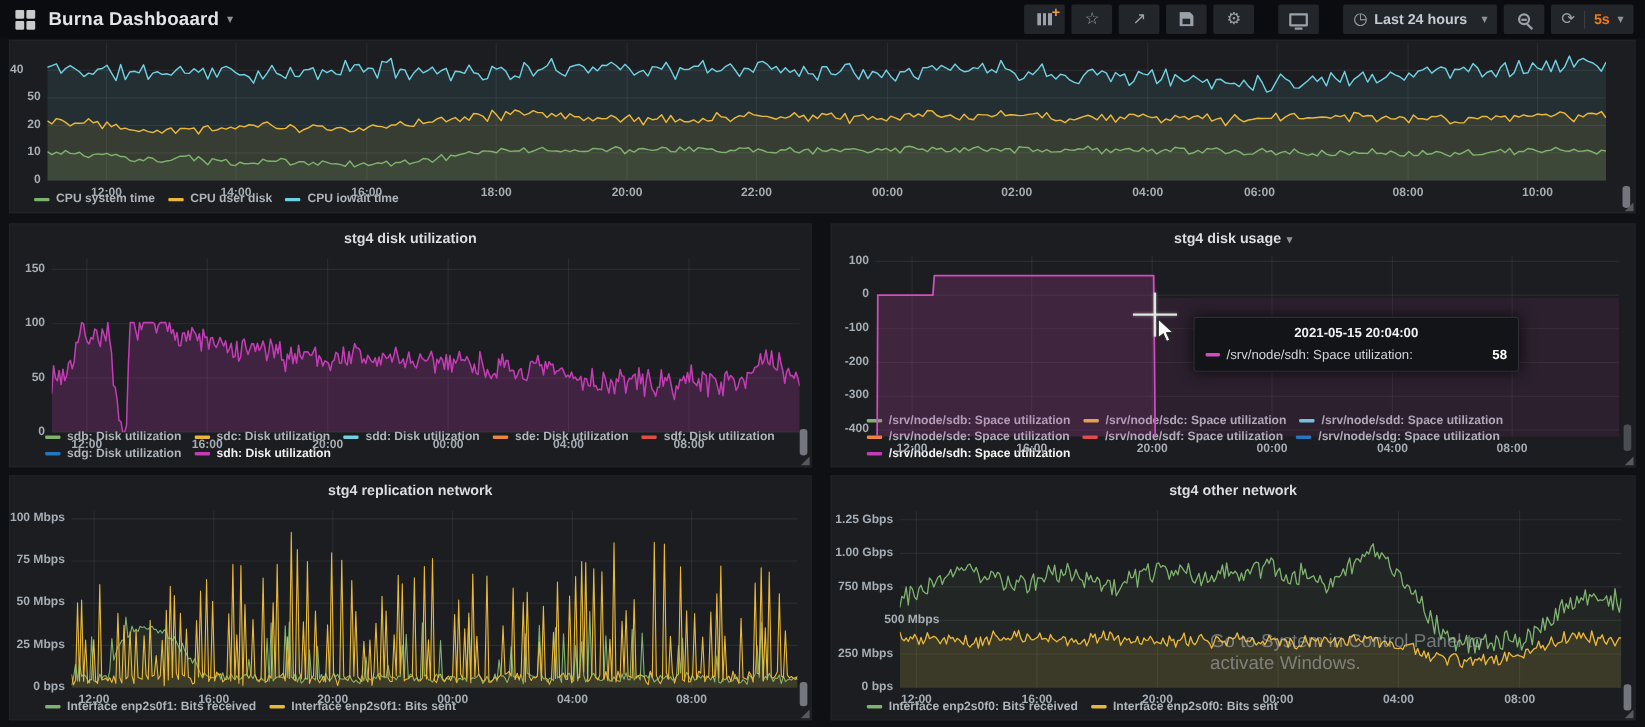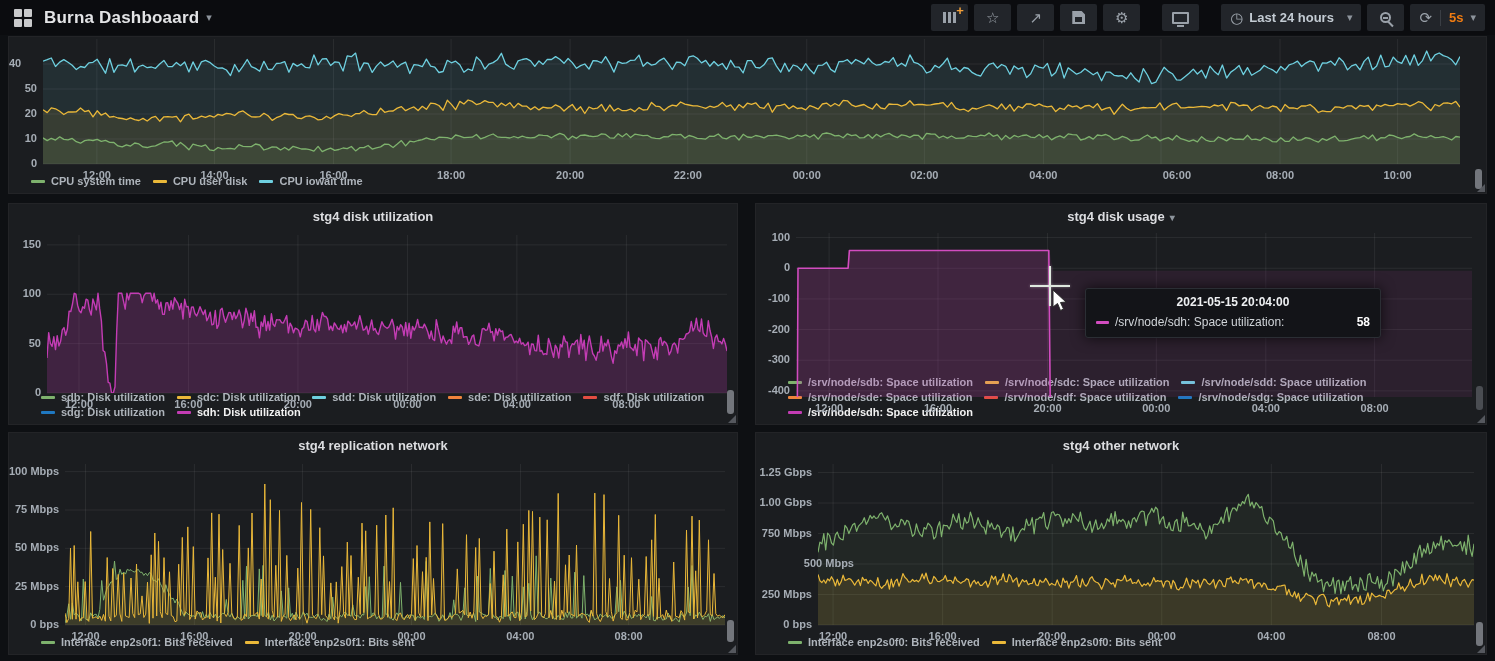--- a/index.html
+++ b/index.html
@@ -166,21 +166,21 @@
         <span class="tick" style="left: 0px; width: 28px; text-align: left; top: 20px;">40</span>
         <span class="tick" style="left: 57.846px; width: 60px; text-align: center; top: 132px;">12:00</span>
         <span class="tick" style="left: 175.457px; width: 60px; text-align: center; top: 132px;">14:00</span>
         <span class="tick" style="left: 294.485px; width: 60px; text-align: center; top: 132px;">16:00</span>
         <span class="tick" style="left: 412.096px; width: 60px; text-align: center; top: 132px;">18:00</span>
         <span class="tick" style="left: 531.124px; width: 60px; text-align: center; top: 132px;">20:00</span>
         <span class="tick" style="left: 648.735px; width: 60px; text-align: center; top: 132px;">22:00</span>
         <span class="tick" style="left: 767.763px; width: 60px; text-align: center; top: 132px;">00:00</span>
         <span class="tick" style="left: 885.374px; width: 60px; text-align: center; top: 132px;">02:00</span>
         <span class="tick" style="left: 1004.4px; width: 60px; text-align: center; top: 132px;">04:00</span>
-        <span class="tick" style="left: 1122.01px; width: 60px; text-align: right; top: 132px;">06:00</span>
+        <span class="tick" style="left: 1122.01px; width: 60px; text-align: left; top: 132px;">06:00</span>
         <span class="tick" style="left: 1241.04px; width: 60px; text-align: center; top: 132px;">08:00</span>
         <span class="tick" style="left: 1358.65px; width: 60px; text-align: center; top: 132px;">10:00</span>
       </div>
     <div class="legend" style="padding-left:22px">
         <span class="leg-item">
           <span class="leg-dash" style="background: rgb(126, 178, 109);"></span>
           <span class="leg-label">CPU system time</span>
         </span>
         <span class="leg-item">
           <span class="leg-dash" style="background: rgb(234, 184, 57);"></span>
@@ -457,15 +457,16 @@
   <div id="tooltip">
     <div class="tt-head">2021-05-15 20:04:00</div>
     <div class="tt-row">
       <span class="tt-dash" style="background: rgb(210, 76, 192);"></span>
       <span>/srv/node/sdh: Space utilization:</span>
       <span class="tt-val">58</span>
     </div>
   </div>
 
   <div id="watermark">
+    <div class="w2"><span>Go to System in Control Panel to</span><br><span>activate Windows.</span></div>
   </div>
 
 </div>
 
 </body></html>

